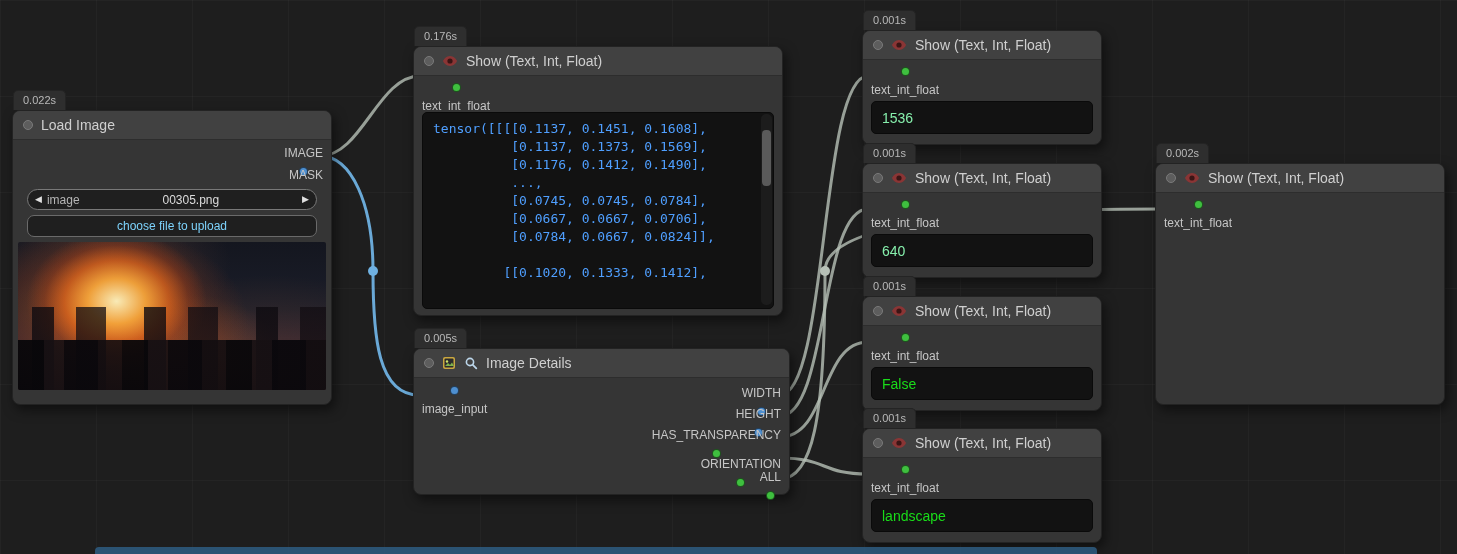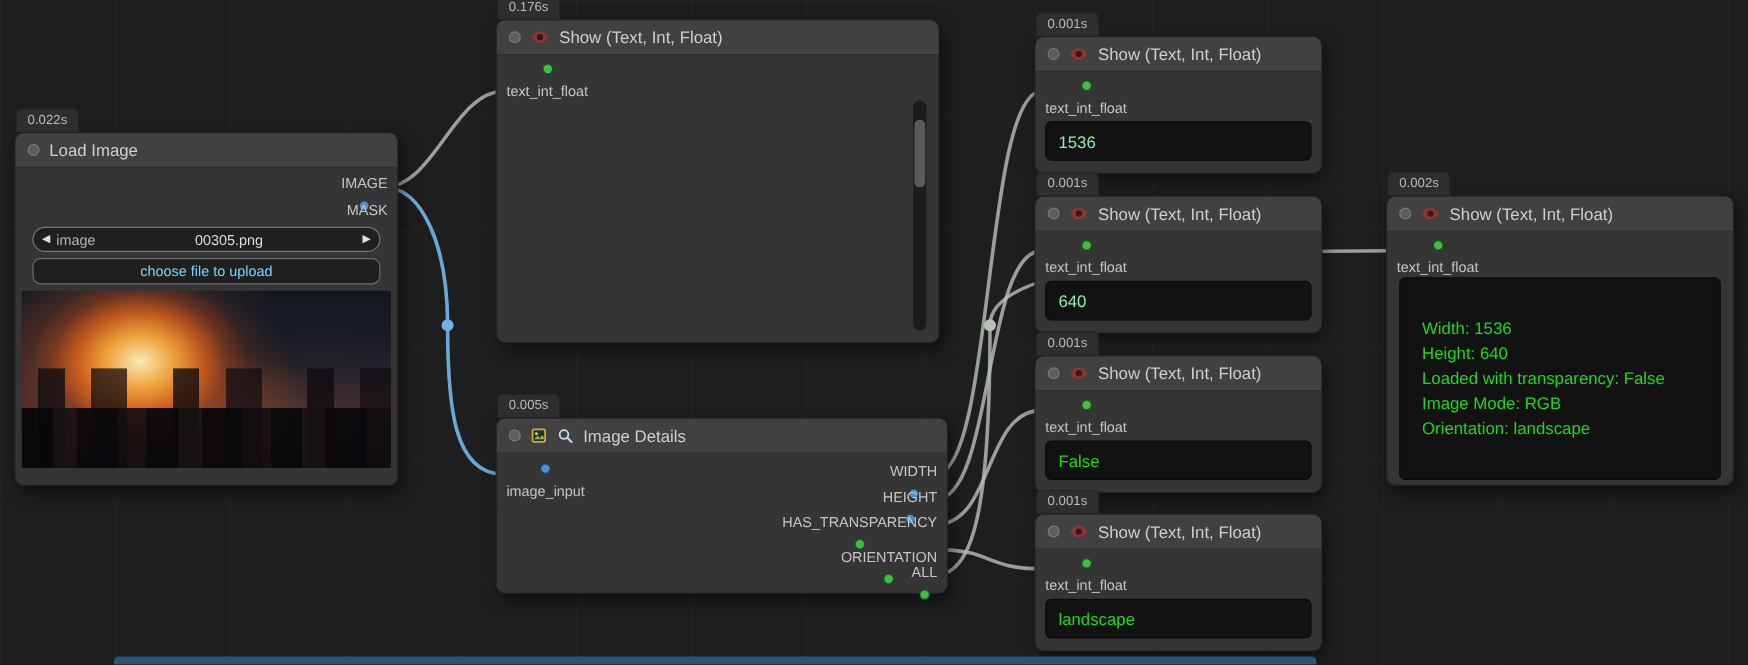--- a/index.html
+++ b/index.html
@@ -161,36 +161,45 @@
       <span class="combo-value">00305.png</span>
       <span class="arrow">▶</span>
     </div>
     <div class="upload-btn">choose file to upload</div>
     <div class="preview">
       <div class="skyline-far"></div>
       <div class="skyline-near"></div>
     </div>
   </div>
 
-  <div class="node" style="left:413px;top:16px;width:368px;height:268px;">
+  <div class="node" style="left:413px;top:46px;width:368px;height:268px;">
     <div class="timer">0.176s</div>
     <div class="titlebar">
       <span class="collapse-dot"></span>
       <span class="ticon">
         <svg width="16" height="12" viewBox="0 0 16 12">
             <path d="M8 1C4.5 1 1.8 4 1 6c.8 2 3.5 5 7 5s6.2-3 7-5c-.8-2-3.5-5-7-5z" fill="#8a3535"></path>
             <circle cx="8" cy="6" r="2.6" fill="#3a1515"></circle>
           </svg>
       </span>
       <span class="title">Show (Text, Int, Float)</span>
     </div>
     <div class="slot in" style="top:36px;">
       <span class="dot green"></span>
       <span>text_int_float</span>
     </div>
+    <div class="textbox tensor" style="top:65px;height:181px;">tensor([[[[0.1137, 0.1451, 0.1608],
+          [0.1137, 0.1373, 0.1569],
+          [0.1176, 0.1412, 0.1490],
+          ...,
+          [0.0745, 0.0745, 0.0784],
+          [0.0667, 0.0667, 0.0706],
+          [0.0784, 0.0667, 0.0824]],
+
+         [[0.1020, 0.1333, 0.1412],</div>
     <div class="scrolltrack" style="top:67px;bottom:10px;right:10px;">
       <div class="scrollthumb"></div>
     </div>
   </div>
 
   <div class="node" style="left:413px;top:348px;width:375px;height:145px;">
     <div class="timer">0.005s</div>
     <div class="titlebar">
       <span class="collapse-dot"></span>
       <span class="ticon">
@@ -320,22 +329,17 @@
             <path d="M8 1C4.5 1 1.8 4 1 6c.8 2 3.5 5 7 5s6.2-3 7-5c-.8-2-3.5-5-7-5z" fill="#8a3535"></path>
             <circle cx="8" cy="6" r="2.6" fill="#3a1515"></circle>
           </svg>
       </span>
       <span class="title">Show (Text, Int, Float)</span>
     </div>
     <div class="slot in" style="top:36px;">
       <span class="dot green"></span>
       <span>text_int_float</span>
     </div>
-    <div class="textbox greenbig" style="top:67px;height:167px;left:10px;right:10px;">Width: 1536
-Height: 640
-Loaded with transparency: False
-Image Mode: RGB
-Orientation: landscape</div>
   </div>
 
   <div class="bottom-strip"></div>
 
 </div>
 
 </body></html>

